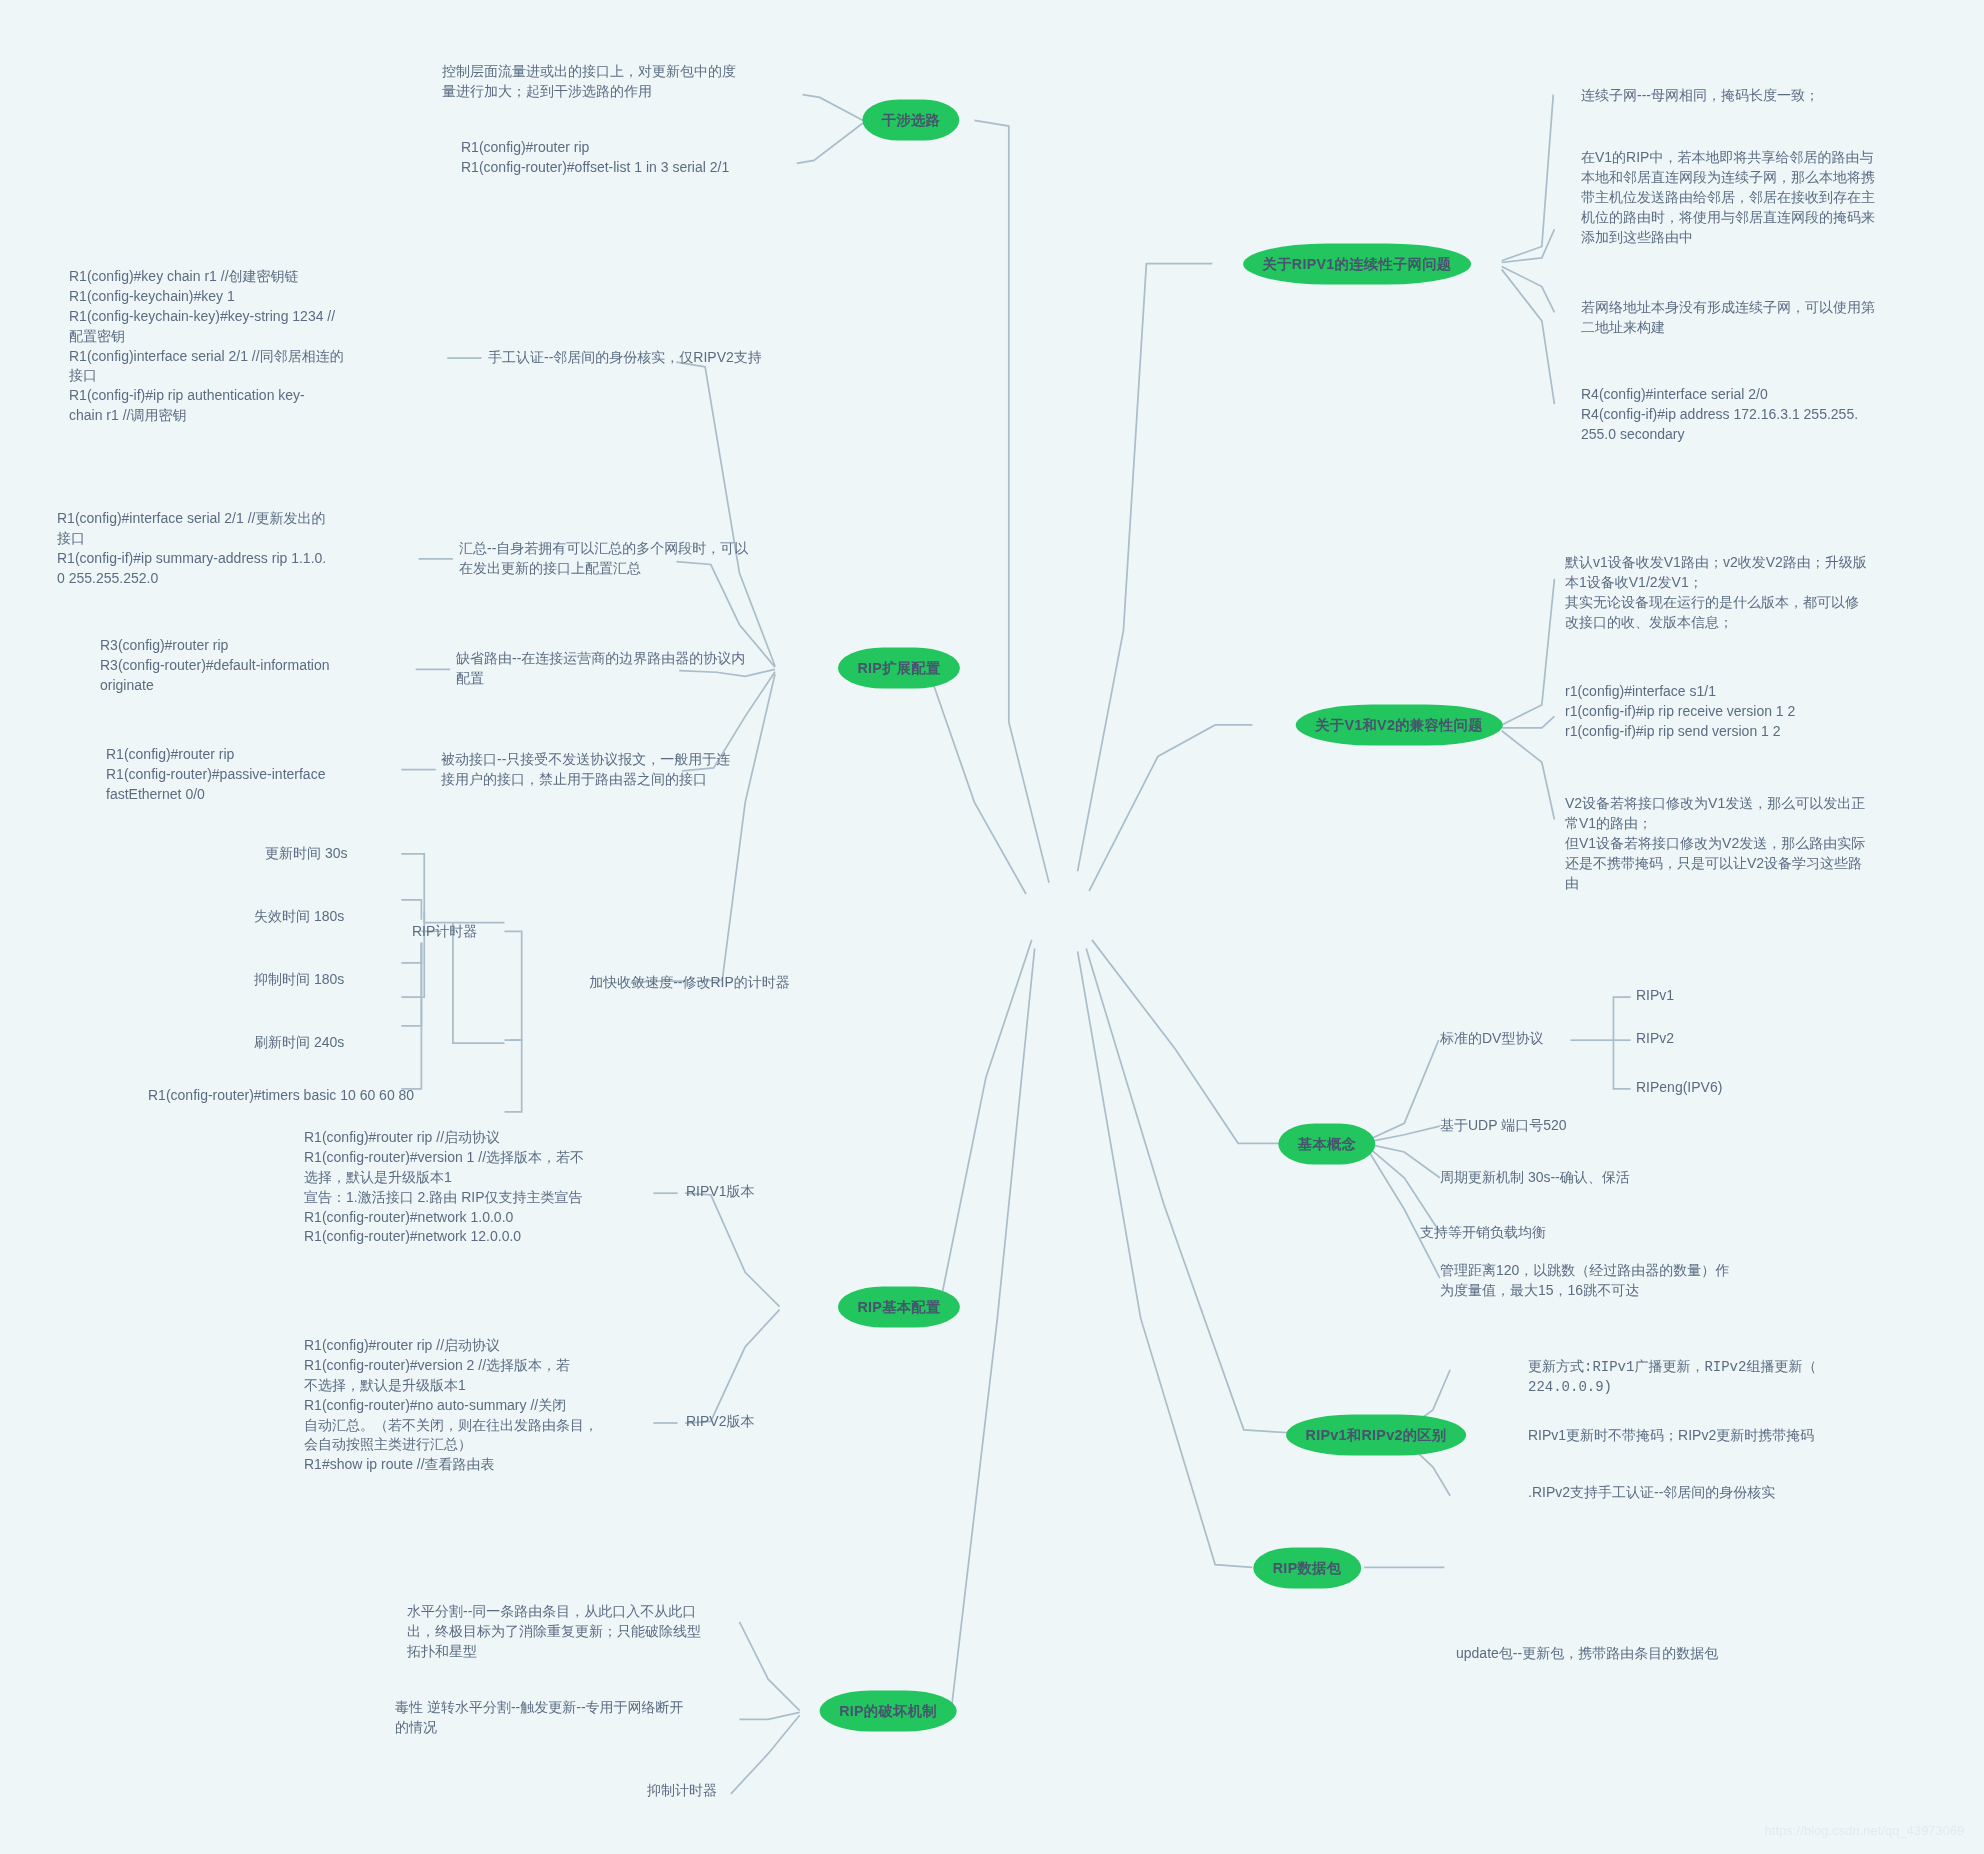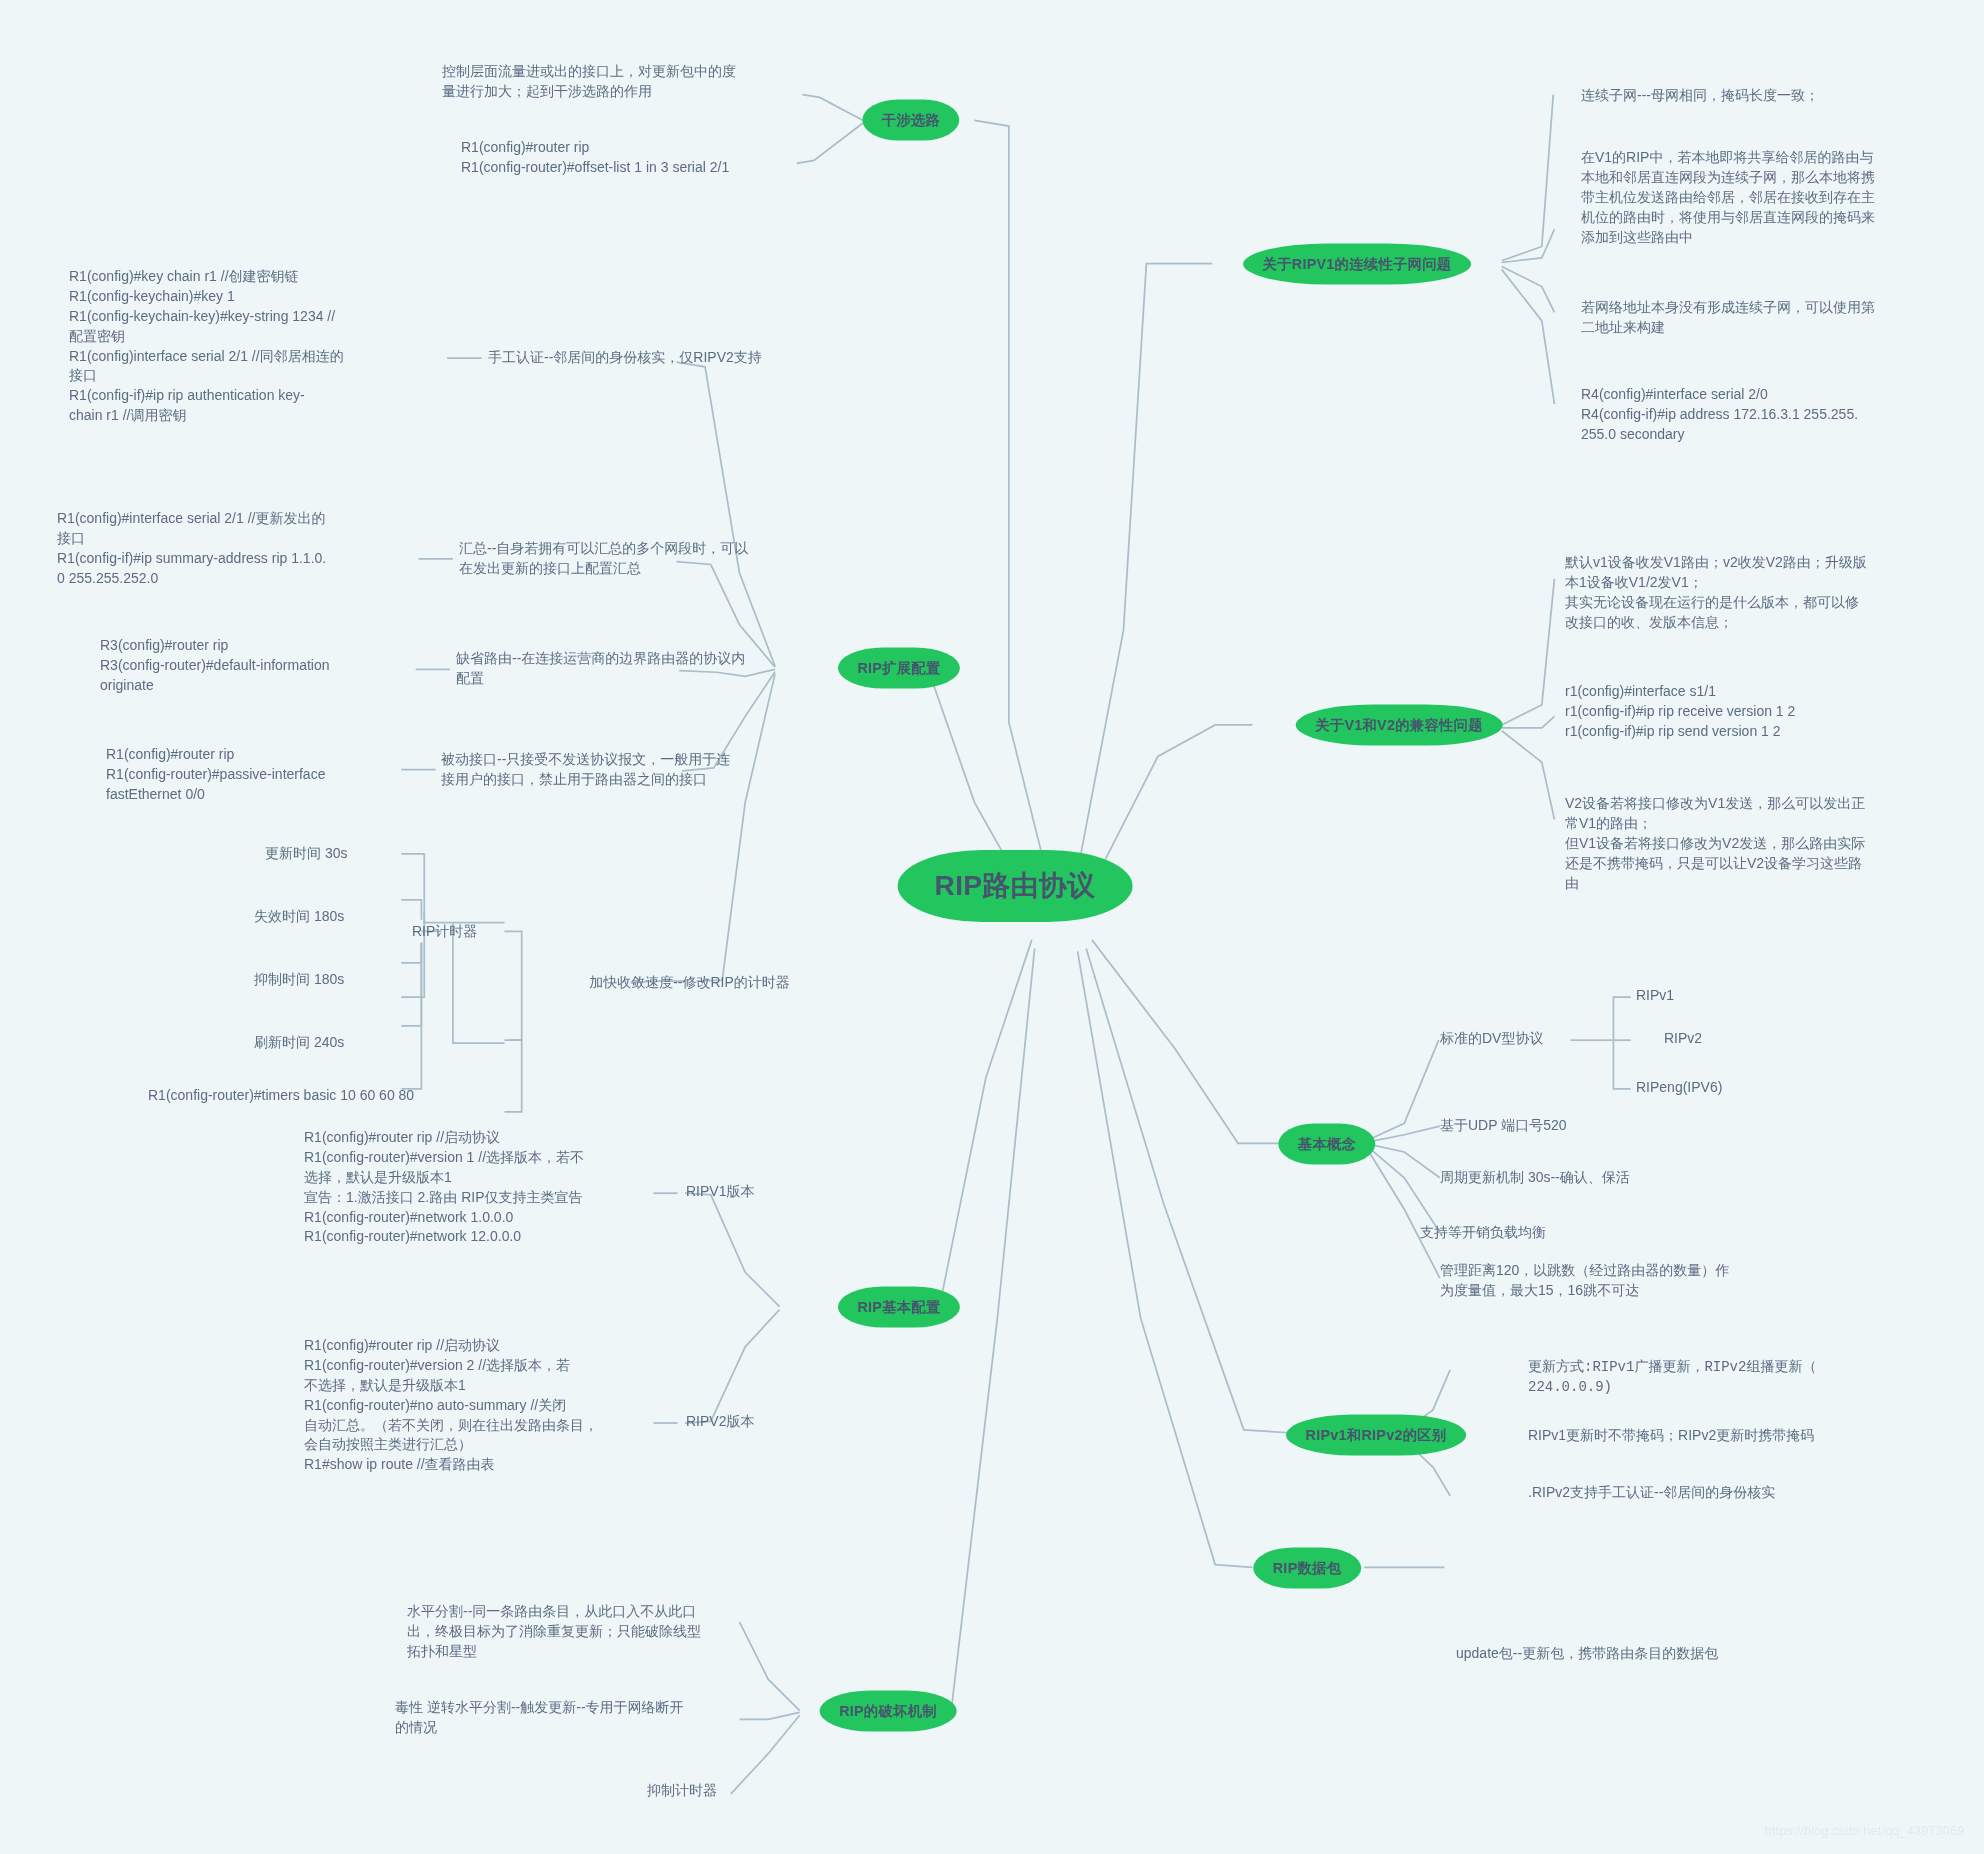--- a/index.html
+++ b/index.html
@@ -136,23 +136,20 @@
     <path d="M2445,2503 L2500,2505 L2530,2508"></path>
     <path d="M2445,2508 L2500,2560 L2530,2610"></path>
 
     <line x1="2380" y1="2735" x2="2520" y2="2735"></line>
 
     <path d="M1395,2985 L1340,2930 L1290,2830"></path>
     <path d="M1395,2988 L1340,3000 L1290,3000"></path>
     <path d="M1395,2993 L1340,3060 L1275,3130"></path>
   </svg>
 
-  <div class="cap root" style="left:1015px;top:886px;transform:translate(-50%,-50%);">
-    <span>RIP路由协议</span>
-  </div>
 
   <div class="cap lvl1" style="left:911px;top:120px;transform:translate(-50%,-50%);">
     <span>干涉选路</span>
   </div>
   <div class="txt" style="left:442px;top:62px;width:373px;">控制层面流量进或出的接口上，对更新包中的度
 量进行加大；起到干涉选路的作用</div>
   <div class="txt" style="left:461px;top:138px;width:367px;">R1(config)#router rip
 R1(config-router)#offset-list 1 in 3 serial 2/1</div>
 
   <div class="cap lvl1" style="left:1357px;top:264px;transform:translate(-50%,-50%);">
@@ -225,21 +222,21 @@
 常V1的路由；
 但V1设备若将接口修改为V2发送，那么路由实际
 还是不携带掩码，只是可以让V2设备学习这些路
 由</div>
 
   <div class="cap lvl1" style="left:1327px;top:1144px;transform:translate(-50%,-50%);">
     <span>基本概念</span>
   </div>
   <div class="txt" style="left:1440px;top:1029px;width:149px;">标准的DV型协议</div>
   <div class="txt" style="left:1636px;top:986px;width:172px;">RIPv1</div>
-  <div class="txt" style="left:1636px;top:1029px;width:172px;margin-left:28px;">RIPv2</div>
+  <div class="txt" style="left:1636px;top:1029px;width:172px;">RIPv2</div>
   <div class="txt" style="left:1636px;top:1078px;width:183px;">RIPeng(IPV6)</div>
   <div class="txt" style="left:1440px;top:1116px;width:287px;">基于UDP 端口号520</div>
   <div class="txt" style="left:1440px;top:1168px;width:355px;">周期更新机制 30s--确认、保活</div>
   <div class="txt" style="left:1420px;top:1223px;width:287px;">支持等开销负载均衡</div>
   <div class="txt" style="left:1440px;top:1261px;width:401px;">管理距离120，以跳数（经过路由器的数量）作
 为度量值，最大15，16跳不可达</div>
 
   <div class="cap lvl1" style="left:899px;top:1307px;transform:translate(-50%,-50%);">
     <span>RIP基本配置</span>
   </div>

